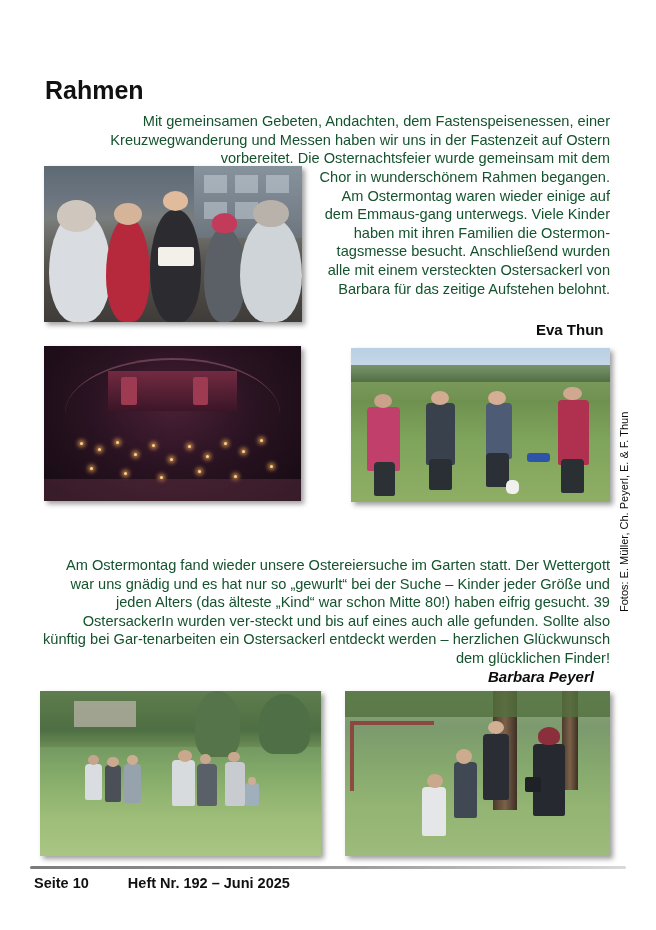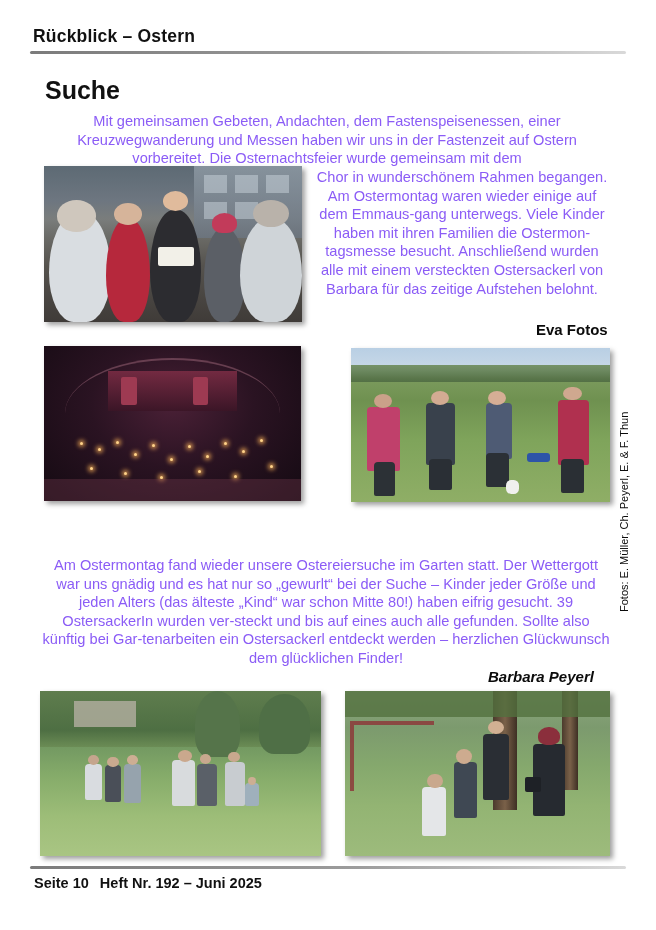--- a/index.html
+++ b/index.html
@@ -72,40 +72,40 @@
     position: absolute;
     left: 4px;
     top: 9px;
     font-size: 14.5px;
     font-weight: bold;
     white-space: nowrap;
     color: #111111;
   }
   .footer-page {
     display: inline-block;
-    margin-right: 7px;
+    margin-right: 35px;
   }
 
   
   .h1 {
     position: absolute;
     font-size: 25px;
     font-weight: bold;
     color: #111111;
     white-space: nowrap;
   }
   #title-ostern { left: 45px; top: 76px; }
   #title-ostereiersuche { left: 47px; top: 520px; }
 
   .body-text {
     position: absolute;
     font-size: 14.6px;
     line-height: 18.6px;
-    color: #8b5cf6;
-    text-align: center;
+    color: #14532d;
+    text-align: right;
   }
   #p1-top {
     left: 44px;
     top: 112px;
     width: 566px;
   }
   #p1-side {
     left: 314px;
     top: 168px;
     width: 296px;
@@ -230,32 +230,28 @@
     white-space: nowrap;
     transform: rotate(-90deg);
     transform-origin: left top;
   }
 </style>
 </head>
 <body>
 
 <div class="page">
 
-  <div class="header">
-    <div class="header-title">Rückblick – Ostern</div>
-    <div class="header-rule"></div>
-  </div>
-
-  <div class="h1" id="title-ostern">Suche</div>
+
+  <div class="h1" id="title-ostern">Rahmen</div>
 
   <div class="body-text" id="p1-top">Mit gemeinsamen Gebeten, Andachten, dem Fastenspeisenessen, einer Kreuzwegwanderung und Messen haben wir uns in der Fastenzeit auf Ostern vorbereitet. Die Osternachtsfeier wurde gemeinsam mit dem</div>
 
   <div class="body-text" id="p1-side">Chor in wunderschönem Rahmen begangen. Am Ostermontag waren wieder einige auf dem Emmaus-gang unterwegs. Viele Kinder haben mit ihren Familien die Ostermon-tagsmesse besucht. Anschließend wurden alle mit einem versteckten Ostersackerl von Barbara für das zeitige Aufstehen belohnt.</div>
 
-  <div class="signature" id="sig-eva">Eva Fotos</div>
+  <div class="signature" id="sig-eva">Eva Thun</div>
 
   <div class="photo" id="photo-1">
     <div class="ph-layer p1-bg"></div>
     <div class="p1-bldg"></div>
     <div class="p1-win" style="left:62%;top:6%;width:9%;height:11%"></div>
     <div class="p1-win" style="left:74%;top:6%;width:9%;height:11%"></div>
     <div class="p1-win" style="left:86%;top:6%;width:9%;height:11%"></div>
     <div class="p1-win" style="left:62%;top:23%;width:9%;height:11%"></div>
     <div class="p1-win" style="left:74%;top:23%;width:9%;height:11%"></div>
 

